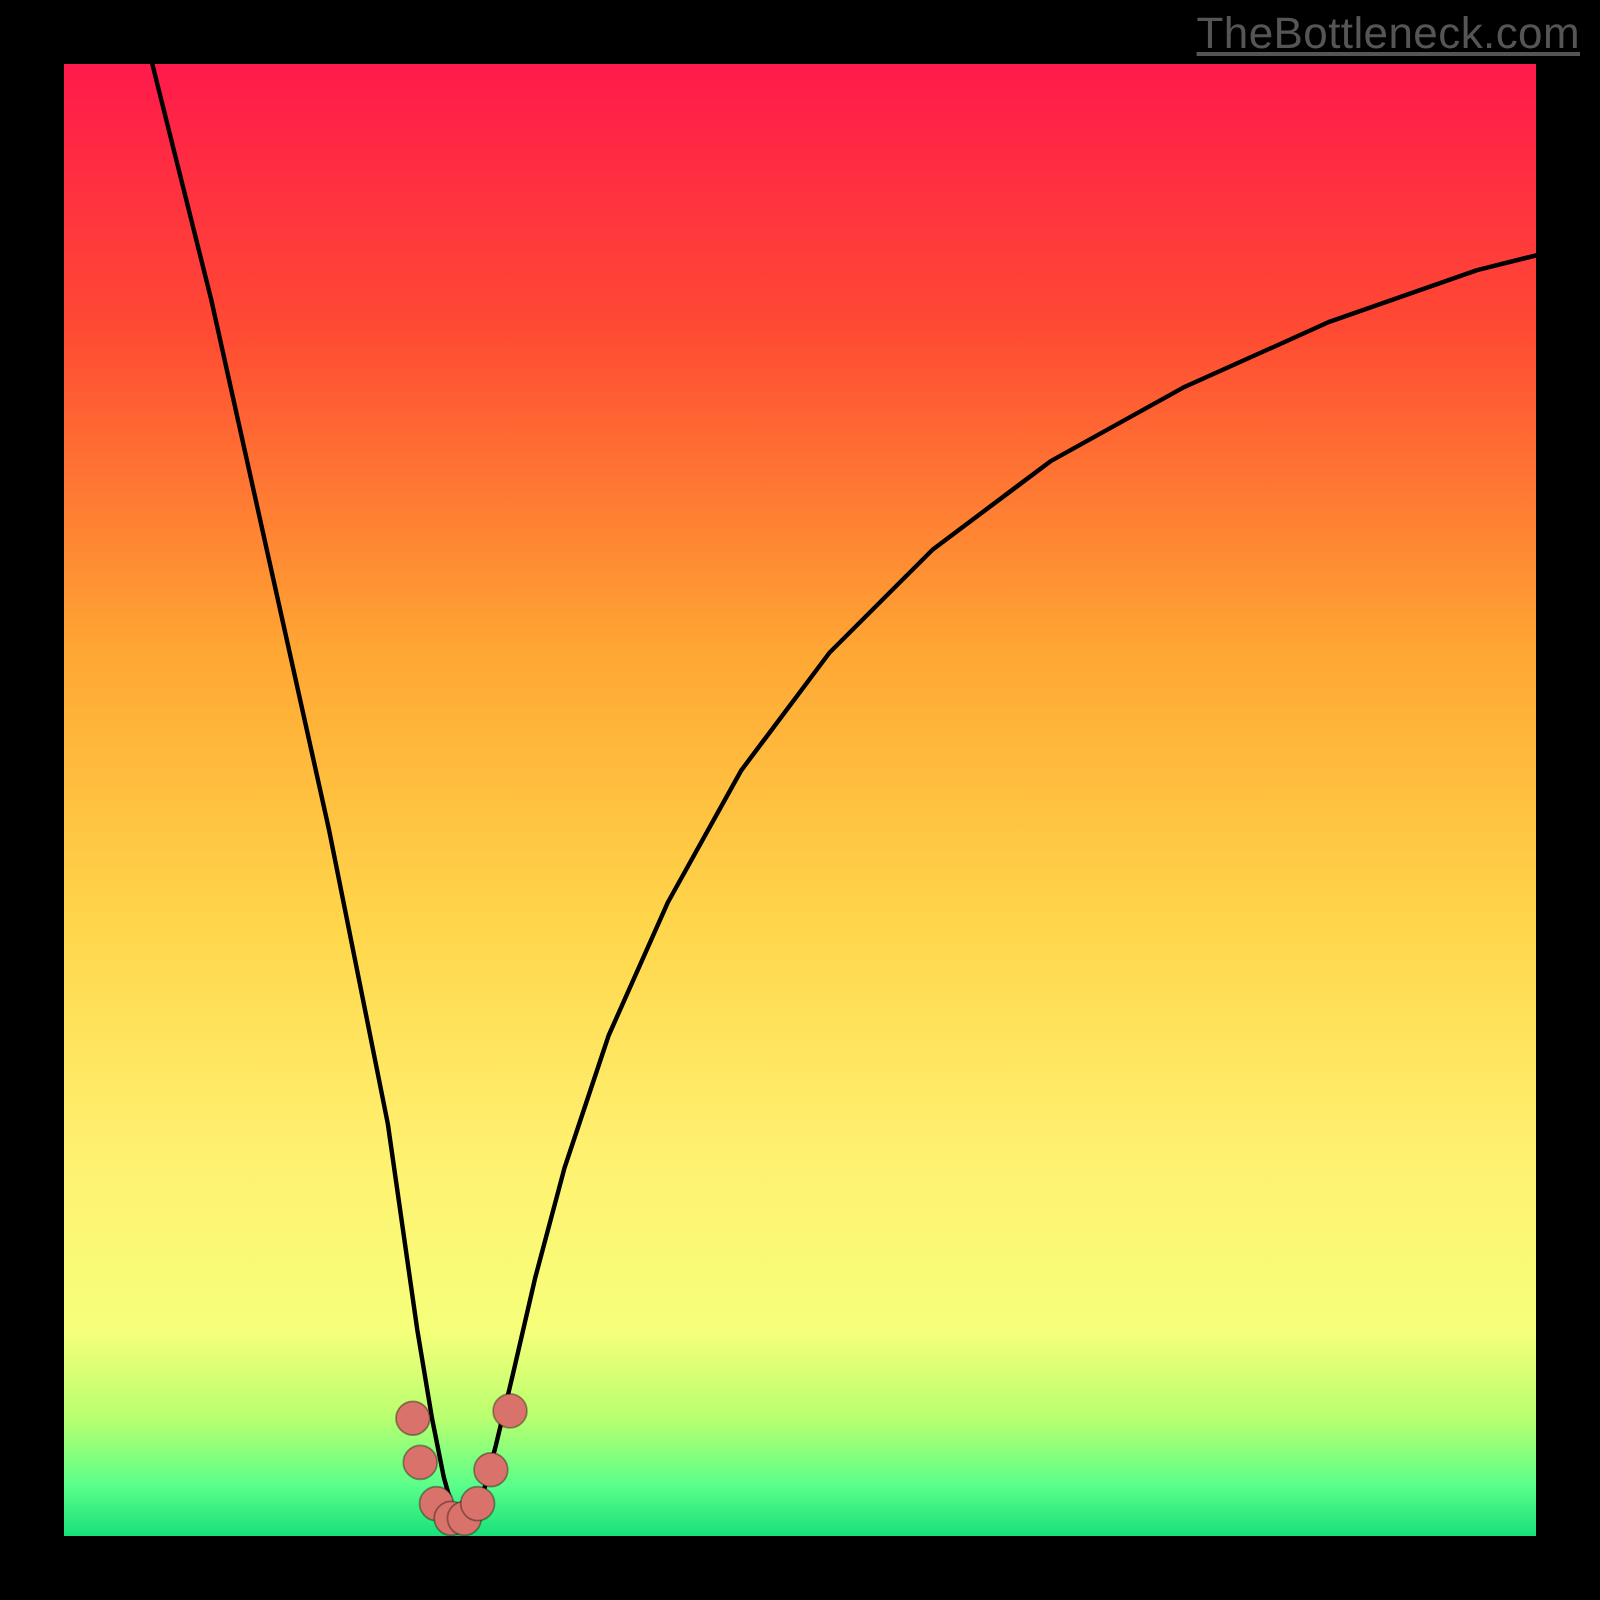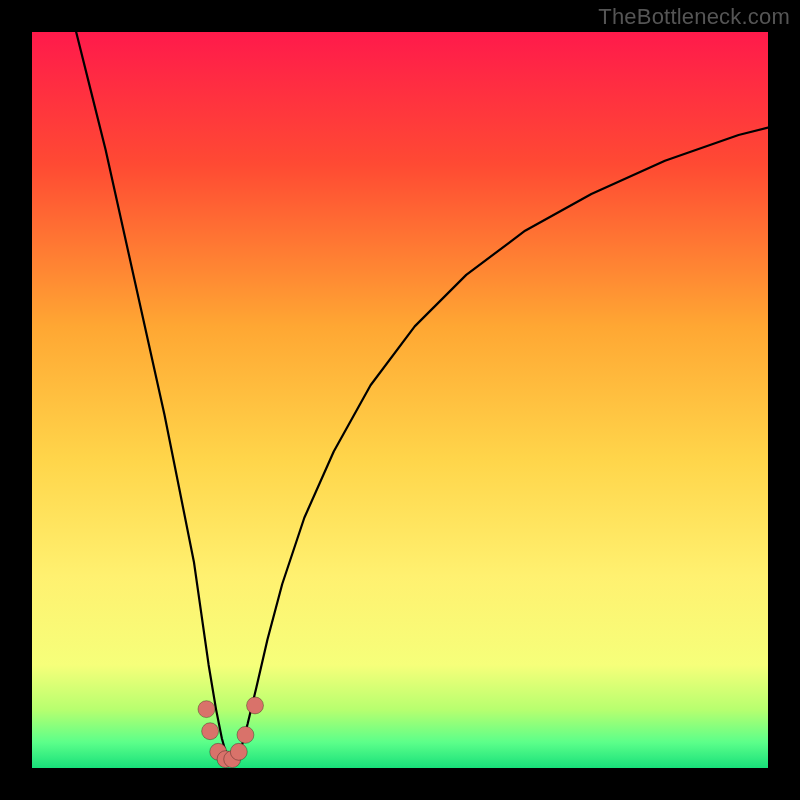--- a/index.html
+++ b/index.html
@@ -29,20 +29,21 @@
   }
   .watermark {
     position: absolute;
     top: 4px;
     right: 10px;
     color: #555;
     font-size: 22px;
     font-weight: 500;
     letter-spacing: 0.2px;
     z-index: 5;
+    text-decoration: underline;
   }
   svg { display: block; }
 </style>
 </head>
 <body>
 
 <div class="frame">
   <div class="watermark">TheBottleneck.com</div>
   <div class="plot">
     <svg id="chart-svg" viewBox="0 0 100 100" preserveAspectRatio="none" width="736" height="736">

